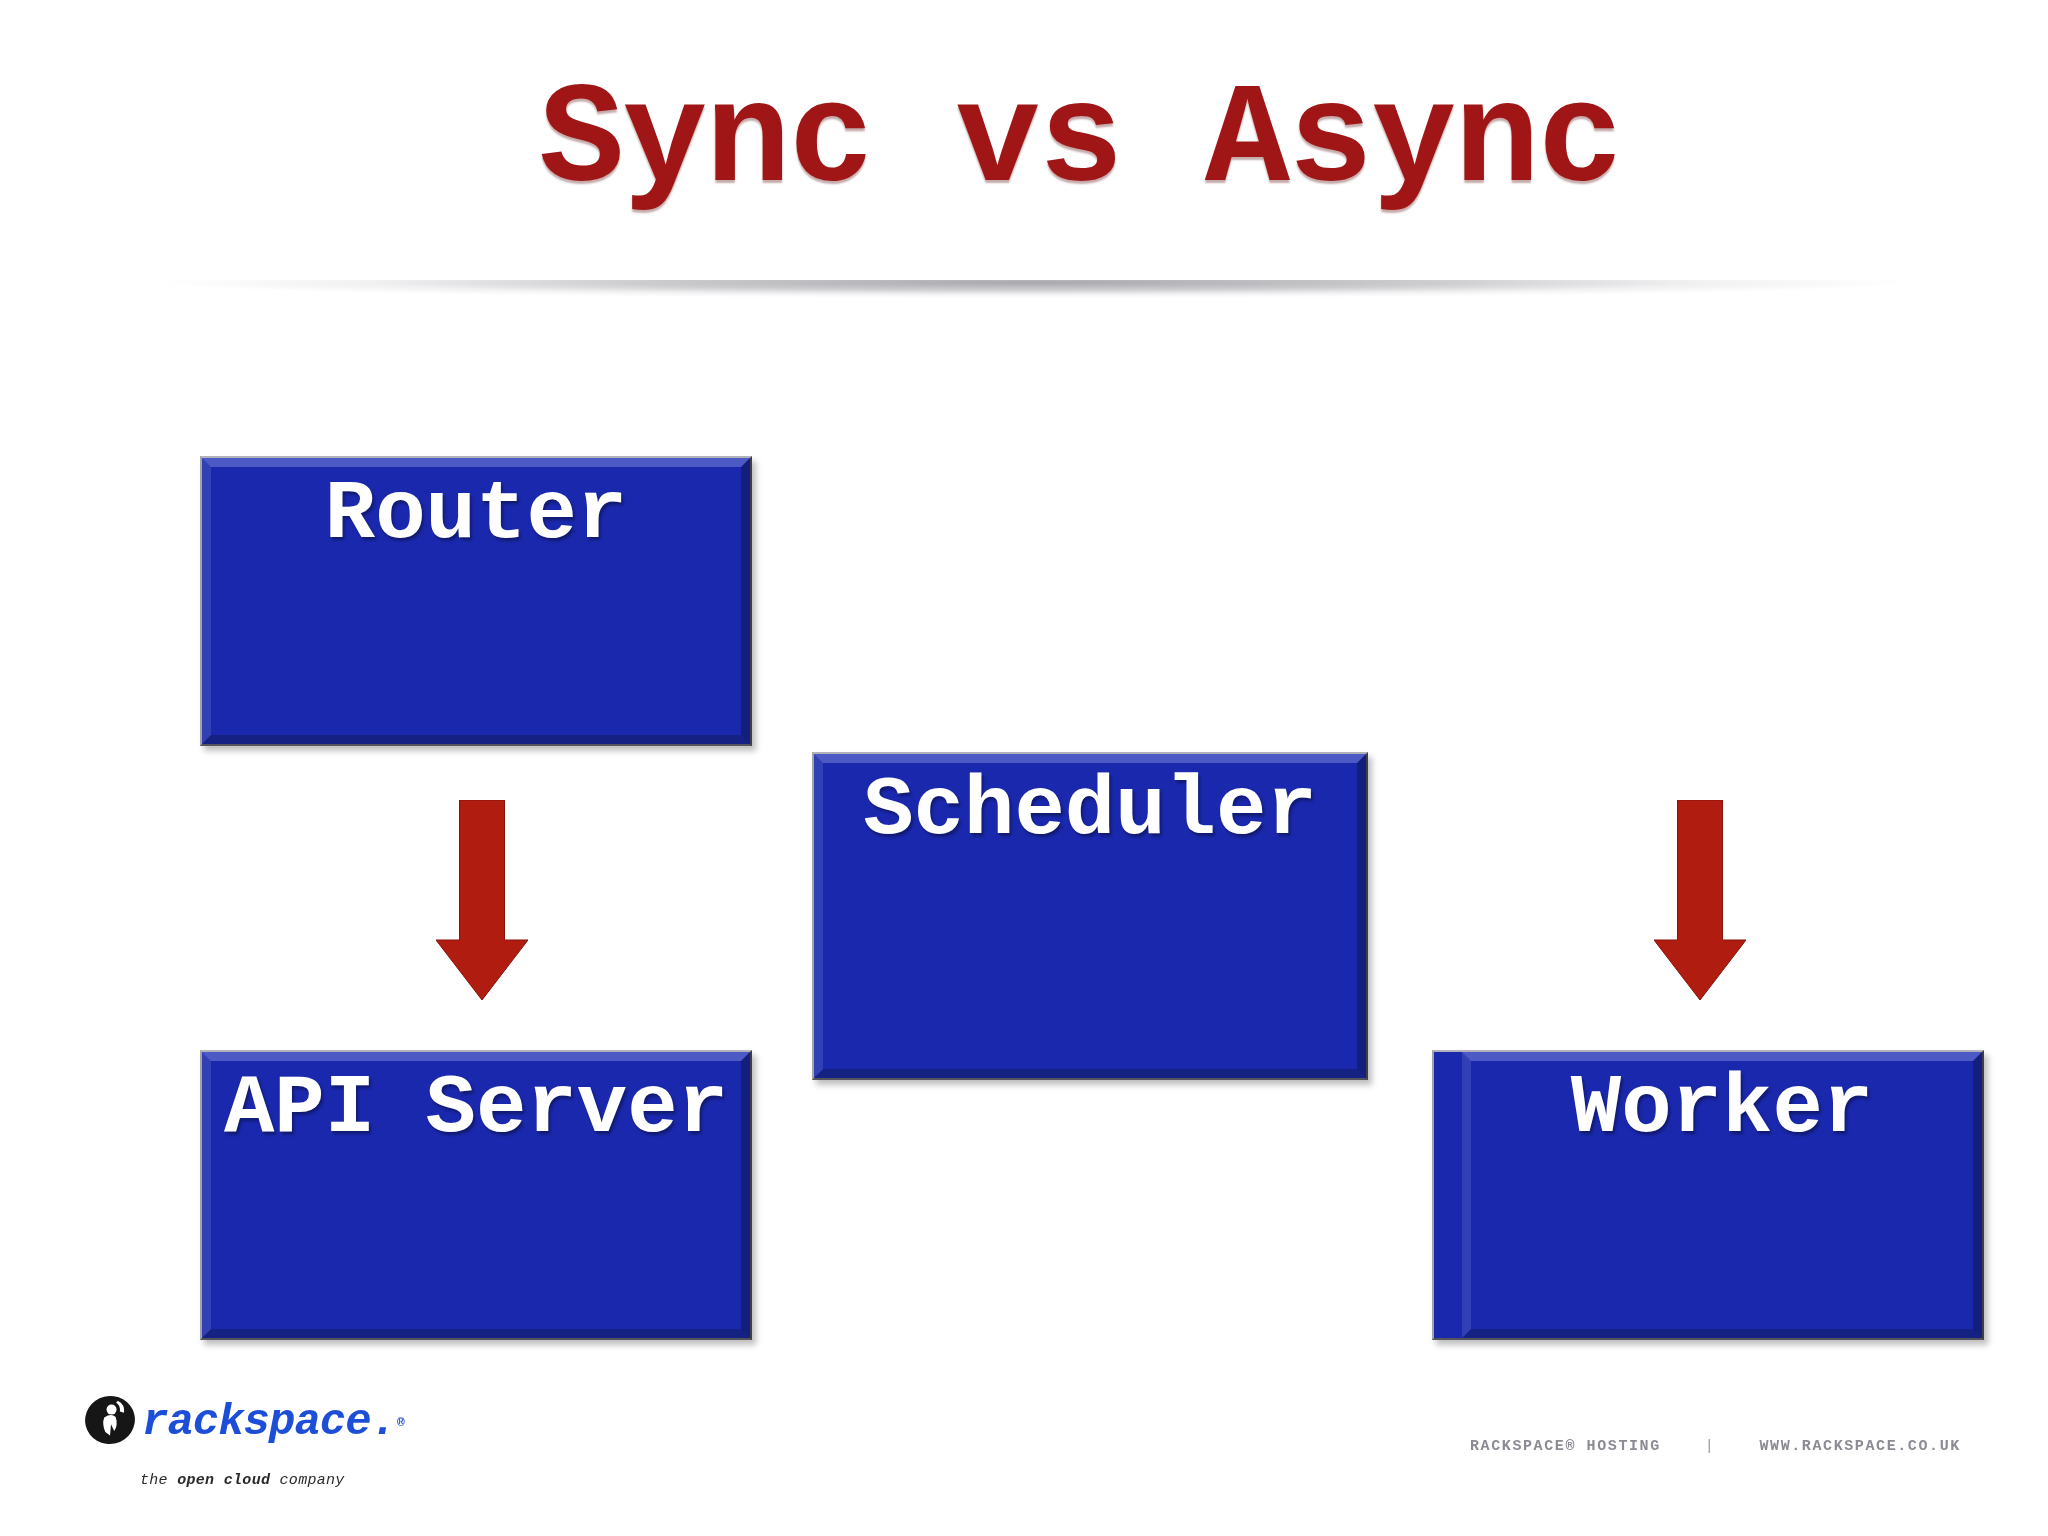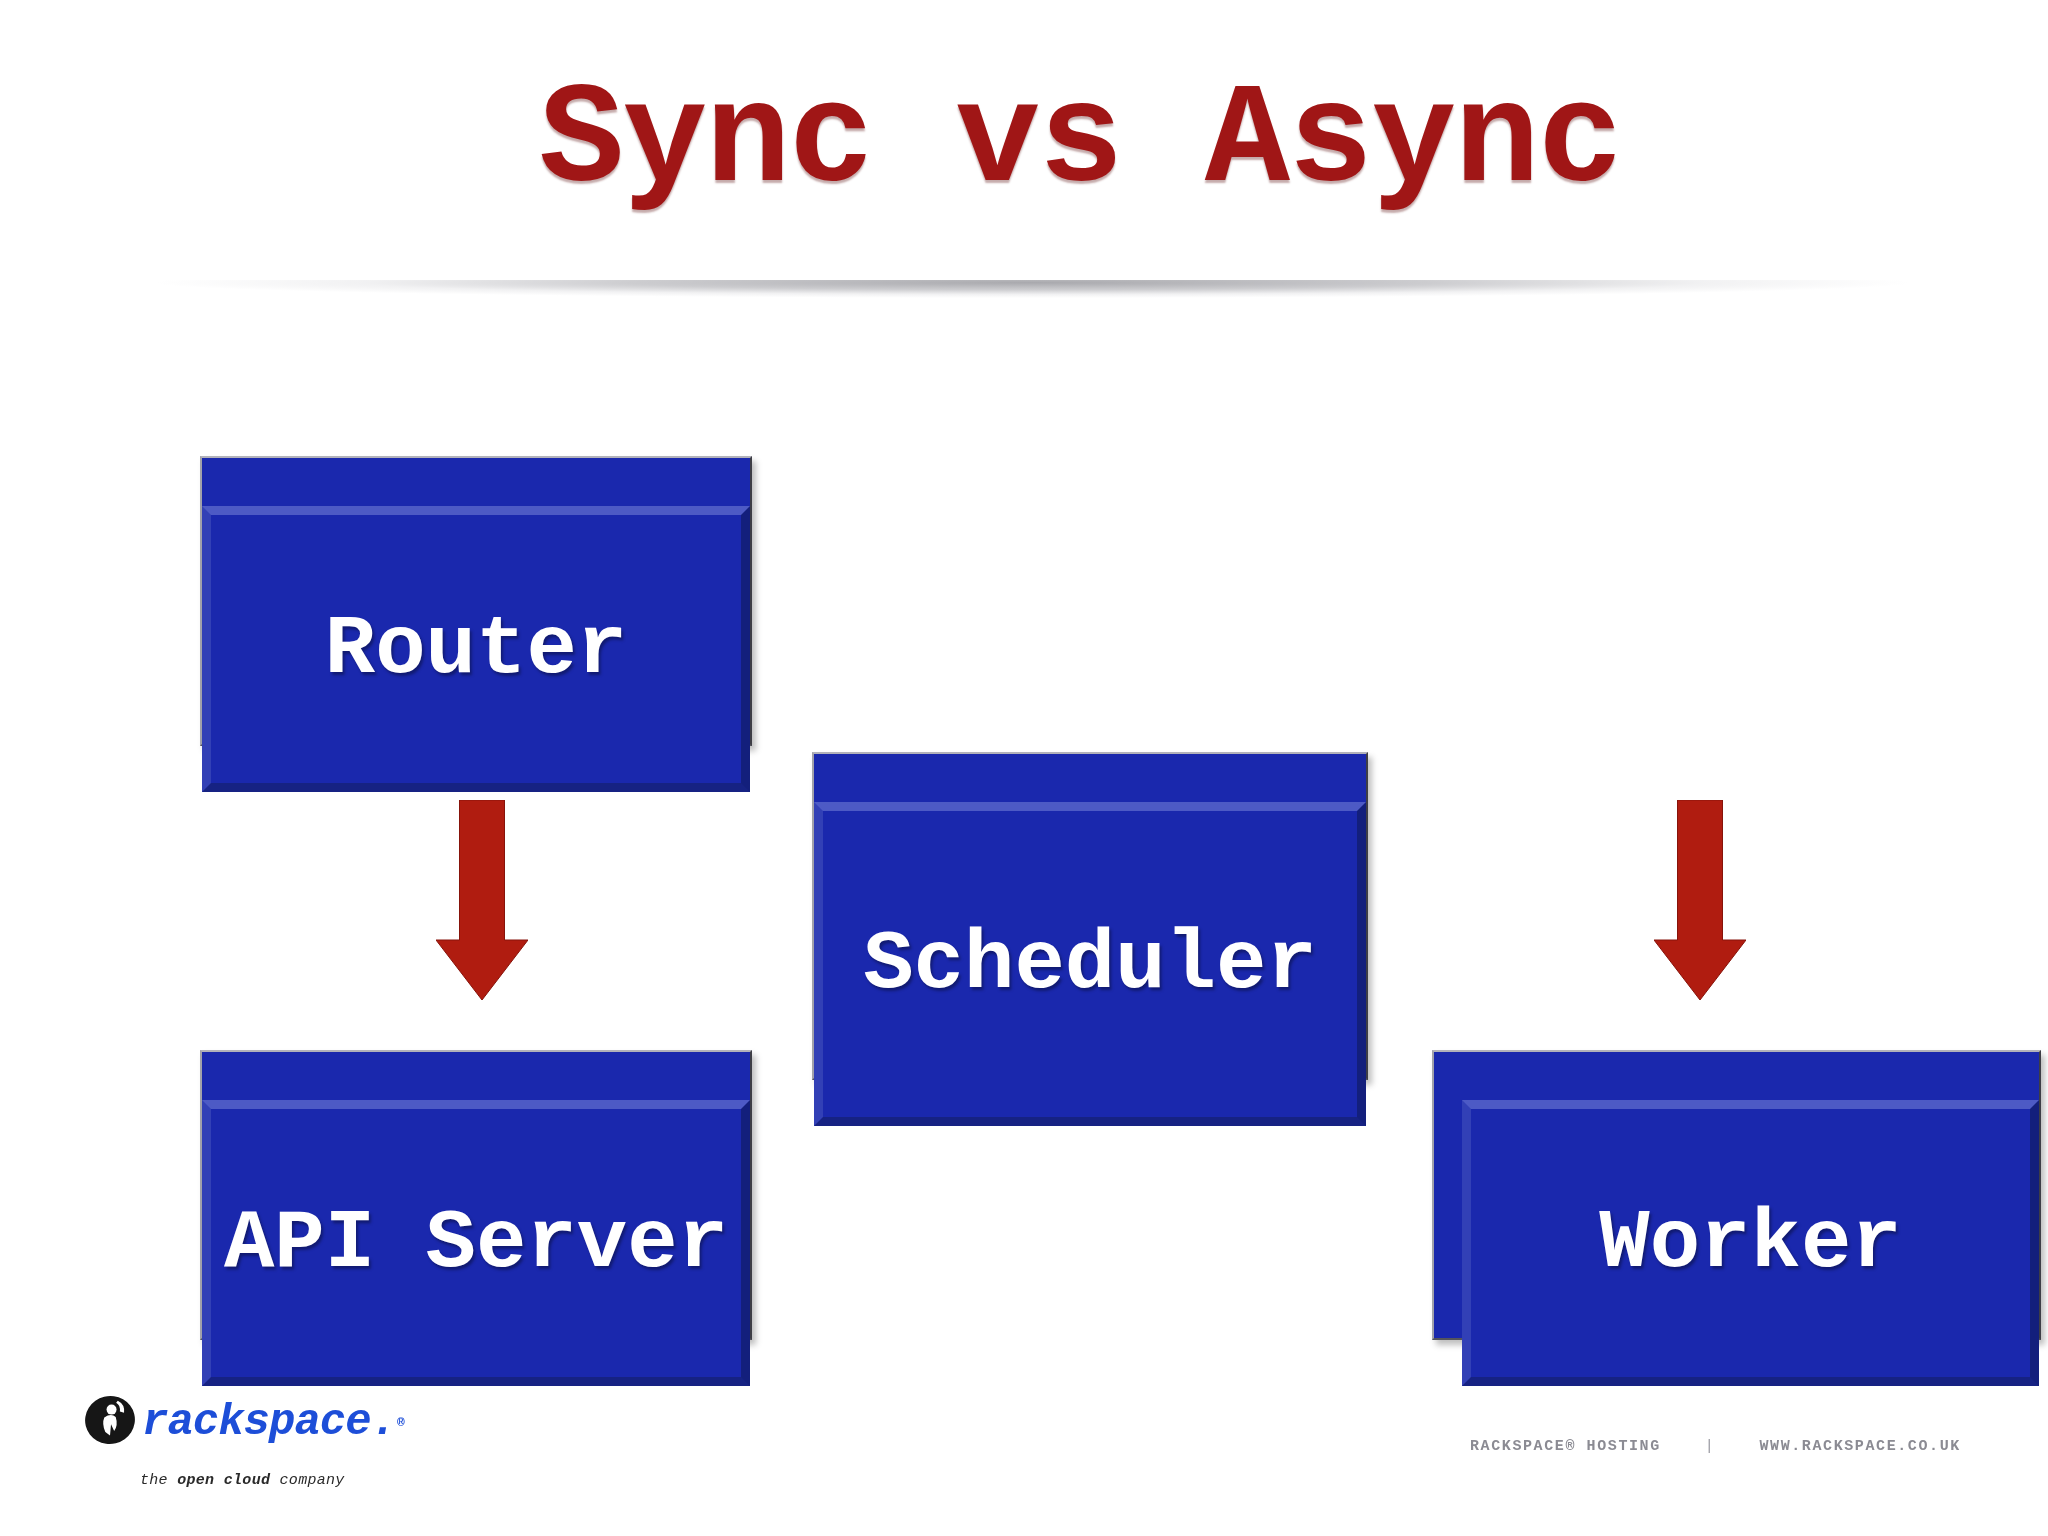--- a/index.html
+++ b/index.html
@@ -30,32 +30,32 @@
     border:2px solid;
     border-color:#b2b2ba #3e3e46 #54545c #a2a2aa;
     box-shadow:4px 5px 6px rgba(0,0,0,0.25);
     background:#1a28ad;
   }
   .bevel{
     width:100%;height:100%;box-sizing:border-box;
     border:9px solid;
     border-color:#4d5ac5 #131f7c #162283 #3240b6;
     background:#1a28ad;
-    display:flex;align-items:center;justify-content:center;margin-top:48px;
+    display:flex;align-items:flex-start;justify-content:center;
   }
   .box-label{
     color:#ffffff;font-size:84px;font-weight:bold;
     text-shadow:2px 3px 3px rgba(0,0,0,0.35);
     white-space:nowrap;
   }
   .box-router     {left:200px; top:456px;  width:552px;height:290px;}
   .box-mq         {left:1432px;top:456px;  width:552px;height:290px;}
   .box-scheduler  {left:812px; top:752px;  width:556px;height:328px;}
   .box-api-server {left:200px; top:1050px; width:552px;height:290px;}
-  .box-worker     {left:1432px;top:1050px; width:609px;height:290px;padding-left:28px;}
+  .box-worker     {left:1432px;top:1050px; width:552px;height:290px;padding-left:28px;}
   
   .arrow{position:absolute;width:92px;height:200px;}
   .arrow-left {left:436px; top:800px;}
   .arrow-right{left:1654px;top:800px;}
   
   .logo{position:absolute;left:84px;top:1394px;display:flex;align-items:flex-start;}
   .logo-mark{width:52px;height:52px;flex:0 0 auto;}
   .brand{
     margin-left:6px;margin-top:6px;
     font-size:44px;font-weight:bold;font-style:italic;

